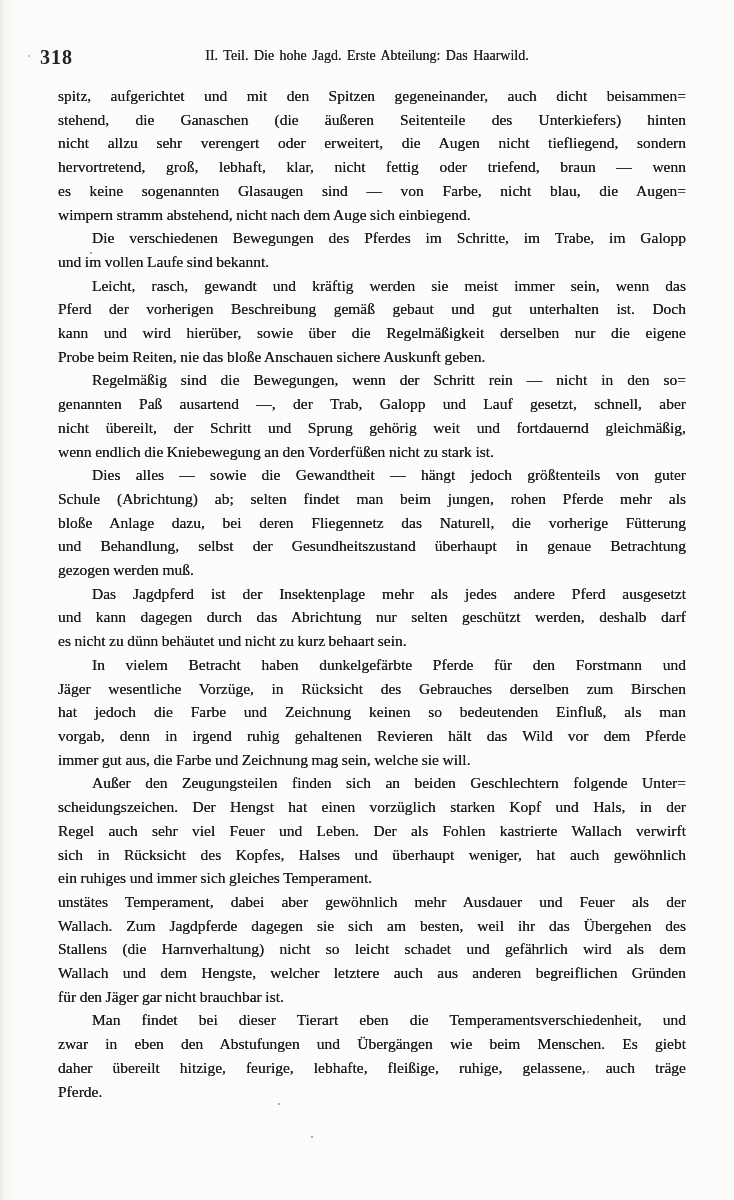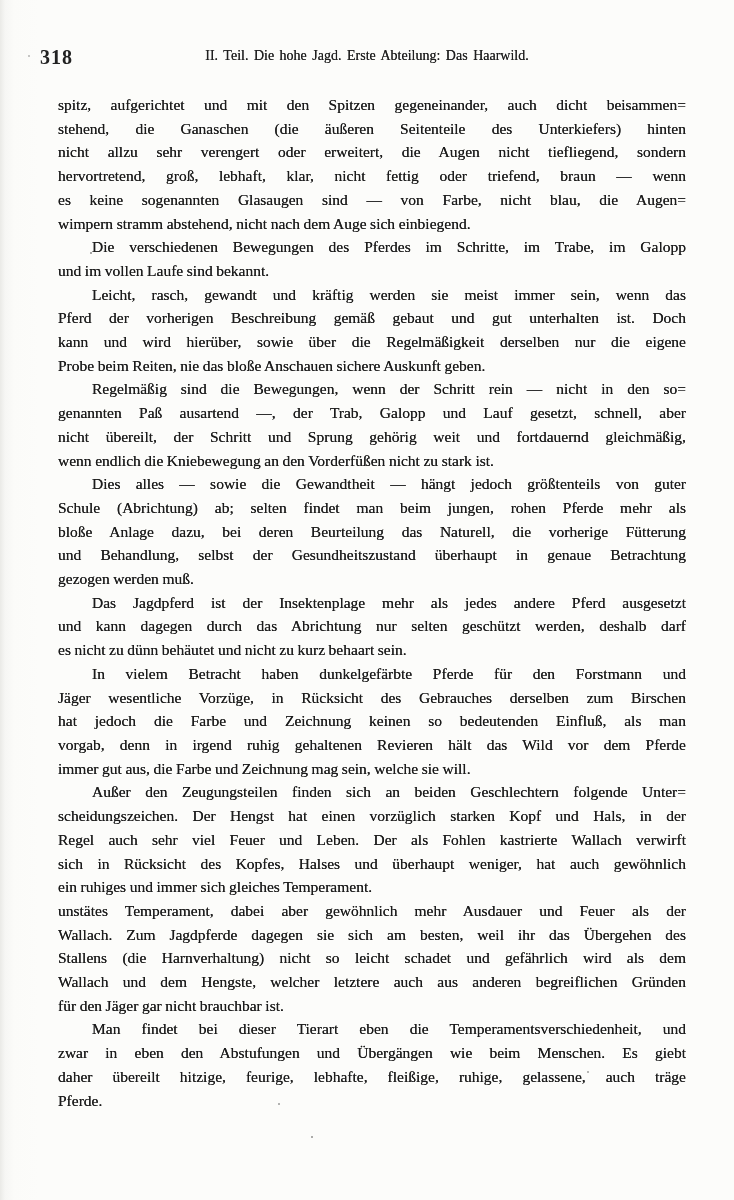--- a/index.html
+++ b/index.html
@@ -46,21 +46,21 @@
     text-align: center;
     font-size: 14px;
     word-spacing: 2px;
     color: #202020;
     text-shadow: 0 0 0.4px rgba(25,25,25,0.85);
   }
 
   .body-text {
     position: absolute;
     left: 58px;
-    top: 93px;
+    top: 84px;
     width: 628px;
     font-size: 15.5px;
     line-height: 23.7px;
     word-spacing: -0.3px;
     color: #1c1c1c;
     text-shadow: 0 0 0.45px rgba(22,22,22,0.9);
   }
 
   .line { white-space: normal; }
   .line.j {
@@ -90,21 +90,21 @@
       <div class="line j ind">Leicht, rasch, gewandt und kräftig werden sie meist immer sein, wenn das</div>
       <div class="line j">Pferd der vorherigen Beschreibung gemäß gebaut und gut unterhalten ist. Doch</div>
       <div class="line j">kann und wird hierüber, sowie über die Regelmäßigkeit derselben nur die eigene</div>
       <div class="line">Probe beim Reiten, nie das bloße Anschauen sichere Auskunft geben.</div>
       <div class="line j ind">Regelmäßig sind die Bewegungen, wenn der Schritt rein — nicht in den so=</div>
       <div class="line j">genannten Paß ausartend —, der Trab, Galopp und Lauf gesetzt, schnell, aber</div>
       <div class="line j">nicht übereilt, der Schritt und Sprung gehörig weit und fortdauernd gleichmäßig,</div>
       <div class="line">wenn endlich die Kniebewegung an den Vorderfüßen nicht zu stark ist.</div>
       <div class="line j ind">Dies alles — sowie die Gewandtheit — hängt jedoch größtenteils von guter</div>
       <div class="line j">Schule (Abrichtung) ab; selten findet man beim jungen, rohen Pferde mehr als</div>
-      <div class="line j">bloße Anlage dazu, bei deren Beurteilung das Naturell, die vorherige Fütterung</div>
+      <div class="line j">bloße Anlage dazu, bei deren Fliegennetz das Naturell, die vorherige Fütterung</div>
       <div class="line j">und Behandlung, selbst der Gesundheitszustand überhaupt in genaue Betrachtung</div>
       <div class="line">gezogen werden muß.</div>
       <div class="line j ind">Das Jagdpferd ist der Insektenplage mehr als jedes andere Pferd ausgesetzt</div>
       <div class="line j">und kann dagegen durch das Abrichtung nur selten geschützt werden, deshalb darf</div>
       <div class="line">es nicht zu dünn behäutet und nicht zu kurz behaart sein.</div>
       <div class="line j ind">In vielem Betracht haben dunkelgefärbte Pferde für den Forstmann und</div>
       <div class="line j">Jäger wesentliche Vorzüge, in Rücksicht des Gebrauches derselben zum Birschen</div>
       <div class="line j">hat jedoch die Farbe und Zeichnung keinen so bedeutenden Einfluß, als man</div>
       <div class="line j">vorgab, denn in irgend ruhig gehaltenen Revieren hält das Wild vor dem Pferde</div>
       <div class="line">immer gut aus, die Farbe und Zeichnung mag sein, welche sie will.</div>

